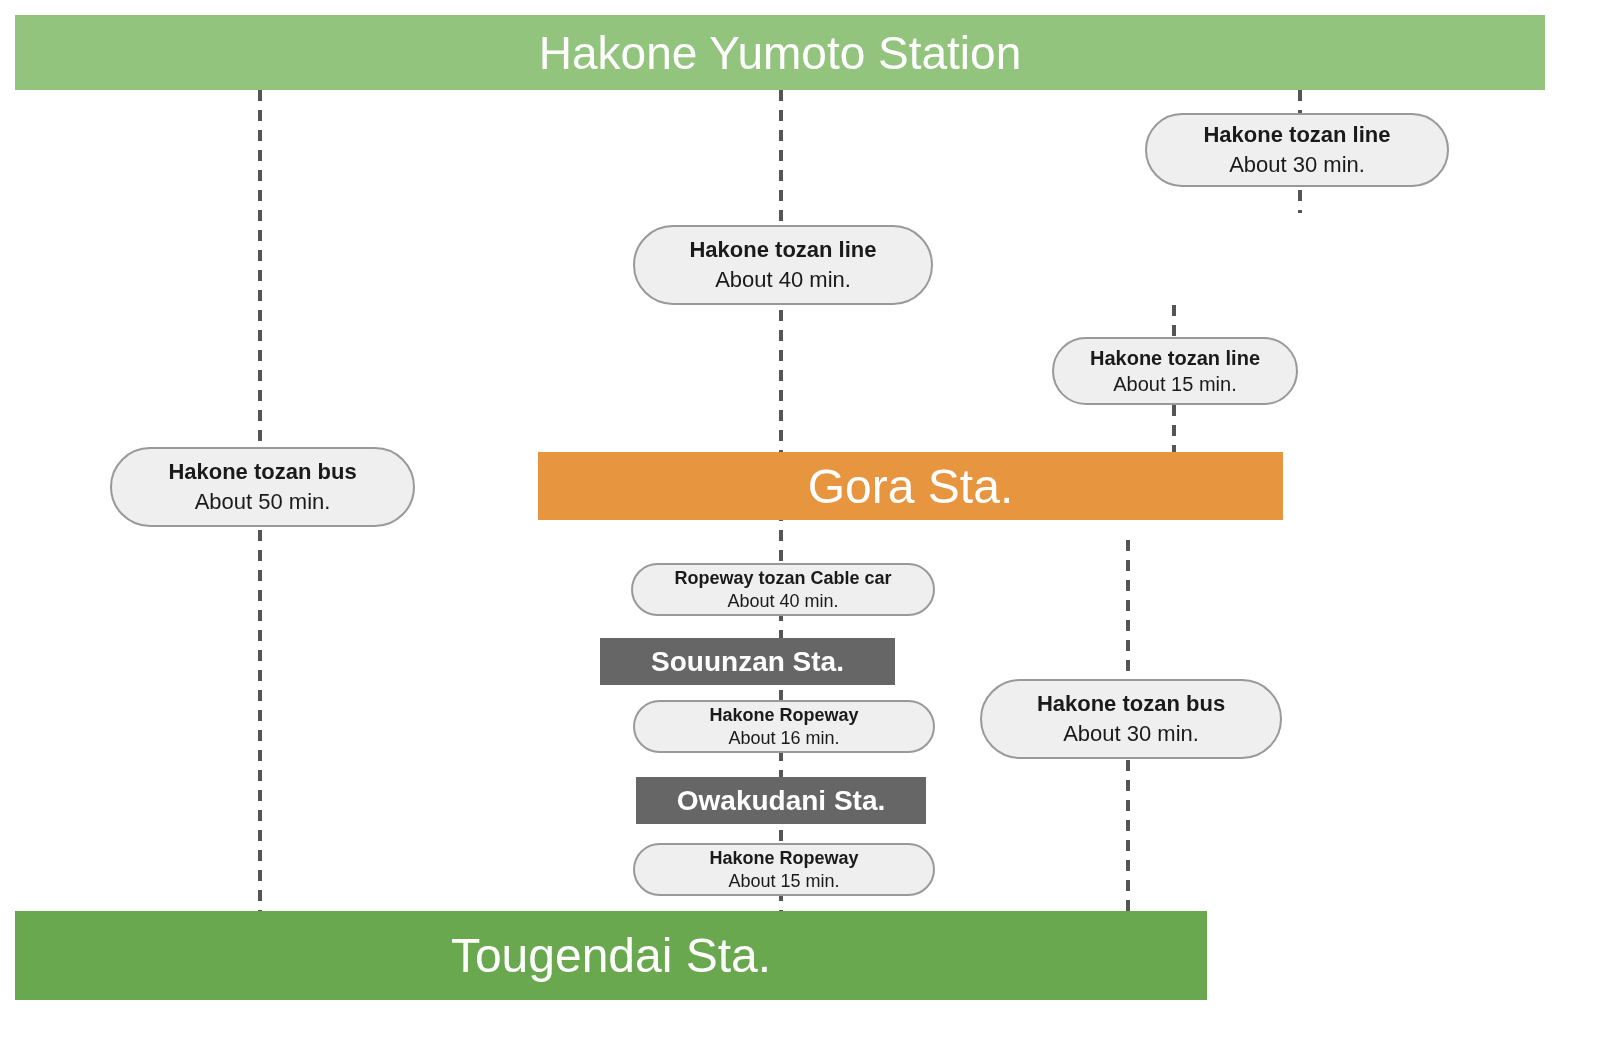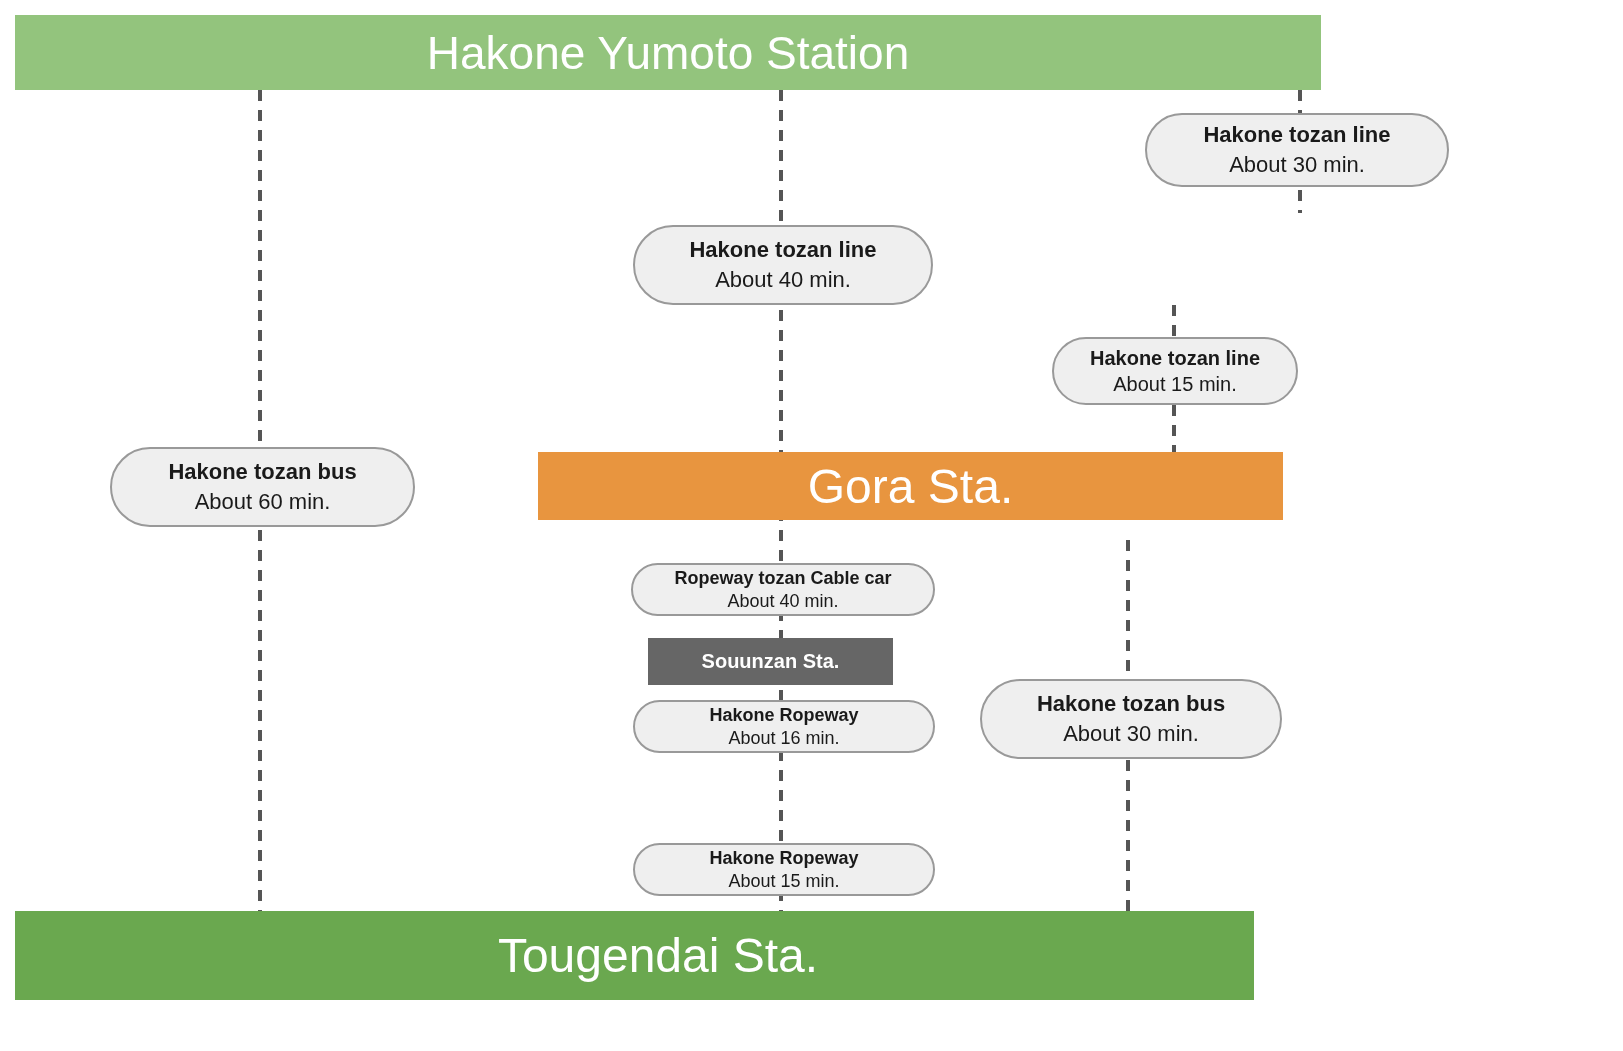--- a/index.html
+++ b/index.html
@@ -27,26 +27,26 @@
   
   .station {
     position: absolute;
     display: flex;
     align-items: center;
     justify-content: center;
     color: var(--station-text, #fff);
     z-index: 2;
     white-space: nowrap;
   }
-  #bar-yumoto      { left:15px;   top:15px;  width:1306px; height:75px; background:var(--yumoto-green);      font-size:46px; }
+  #bar-yumoto      { left:15px;   top:15px;  width:1530px; height:75px; background:var(--yumoto-green);      font-size:46px; }
   #bar-miyanoshita { left:1062px; top:210px; width:483px;  height:95px; background:var(--miyanoshita-yellow);font-size:46px; }
   #bar-gora        { left:538px;  top:452px; width:745px;  height:68px; background:var(--gora-orange);       font-size:48px; }
-  #bar-souunzan    { left:648px;  top:638px; width:245px;  height:47px; background:var(--dark-station-gray); font-size:20px; font-weight:700; }
+  #bar-souunzan    { left:600px;  top:638px; width:295px;  height:47px; background:var(--dark-station-gray); font-size:28px; font-weight:700; }
   #bar-owakudani   { left:636px;  top:777px; width:290px;  height:47px; background:var(--dark-station-gray); font-size:28px; font-weight:700; }
-  #bar-tougendai   { left:15px;   top:911px; width:1192px; height:89px; background:var(--tougendai-green);   font-size:48px;padding-left:47px; }
+  #bar-tougendai   { left:15px;   top:911px; width:1192px; height:89px; background:var(--tougendai-green);   font-size:48px; }
 
   
   .pill {
     position: absolute;
     background: var(--pill-bg, #efefef);
     border: 2px solid var(--pill-border, #999);
     border-radius: 44px;
     display: flex;
     flex-direction: column;
     align-items: center;
@@ -90,20 +90,23 @@
 
   <div class="station" id="bar-yumoto">
     <span>Hakone Yumoto Station</span>
   </div>
   <div class="station" id="bar-gora">
     <span>Gora Sta.</span>
   </div>
   <div class="station" id="bar-souunzan">
     <span>Souunzan Sta.</span>
   </div>
+  <div class="station" id="bar-owakudani">
+    <span>Owakudani Sta.</span>
+  </div>
   <div class="station" id="bar-tougendai">
     <span>Tougendai Sta.</span>
   </div>
 
   <div class="pill pill-lg" id="pill-line30">
     <div class="l1">Hakone tozan line</div>
     <div class="l2">About 30 min.</div>
   </div>
 
   <div class="pill pill-lg" id="pill-line40">
@@ -111,21 +114,21 @@
     <div class="l2">About 40 min.</div>
   </div>
 
   <div class="pill pill-md" id="pill-line15">
     <div class="l1">Hakone tozan line</div>
     <div class="l2">About 15 min.</div>
   </div>
 
   <div class="pill pill-lg" id="pill-bus50">
     <div class="l1">Hakone tozan bus</div>
-    <div class="l2">About 60 min.</div>
+    <div class="l2">About 50 min.</div>
   </div>
 
   <div class="pill pill-sm" id="pill-cable40">
     <div class="l1">Ropeway tozan Cable car</div>
     <div class="l2">About 40 min.</div>
   </div>
 
   <div class="pill pill-sm" id="pill-rope10">
     <div class="l1">Hakone Ropeway</div>
     <div class="l2">About 16 min.</div>

